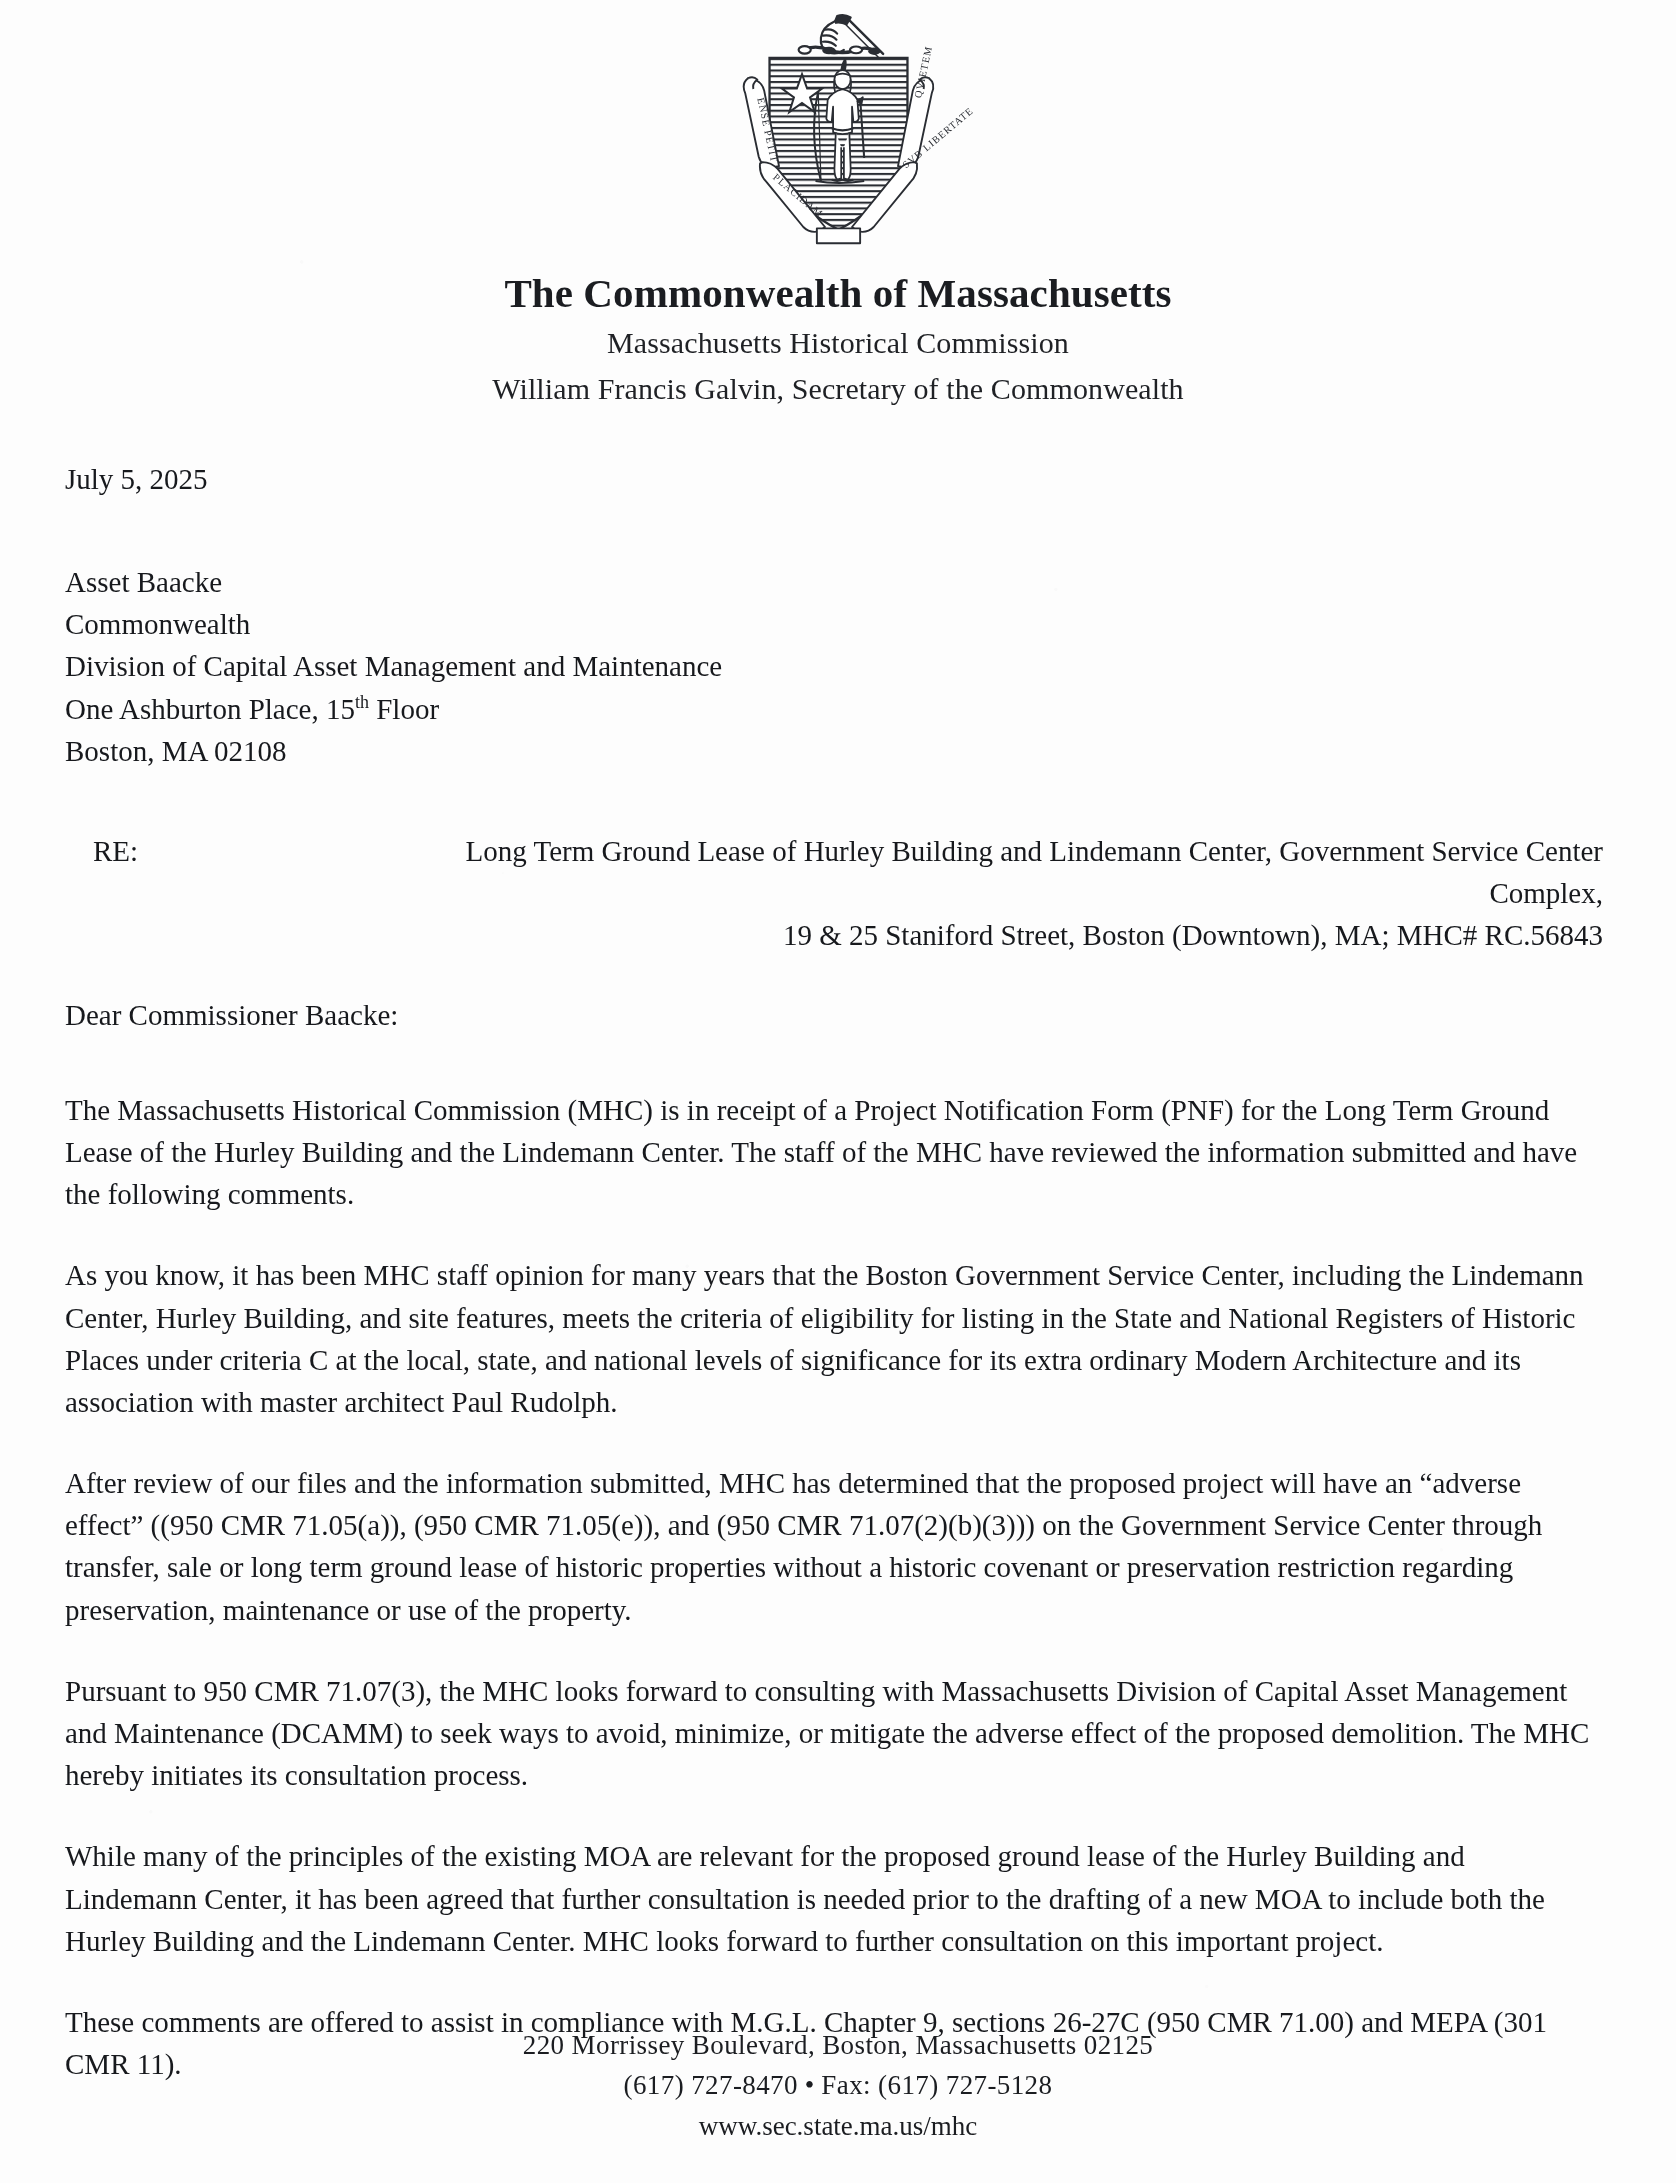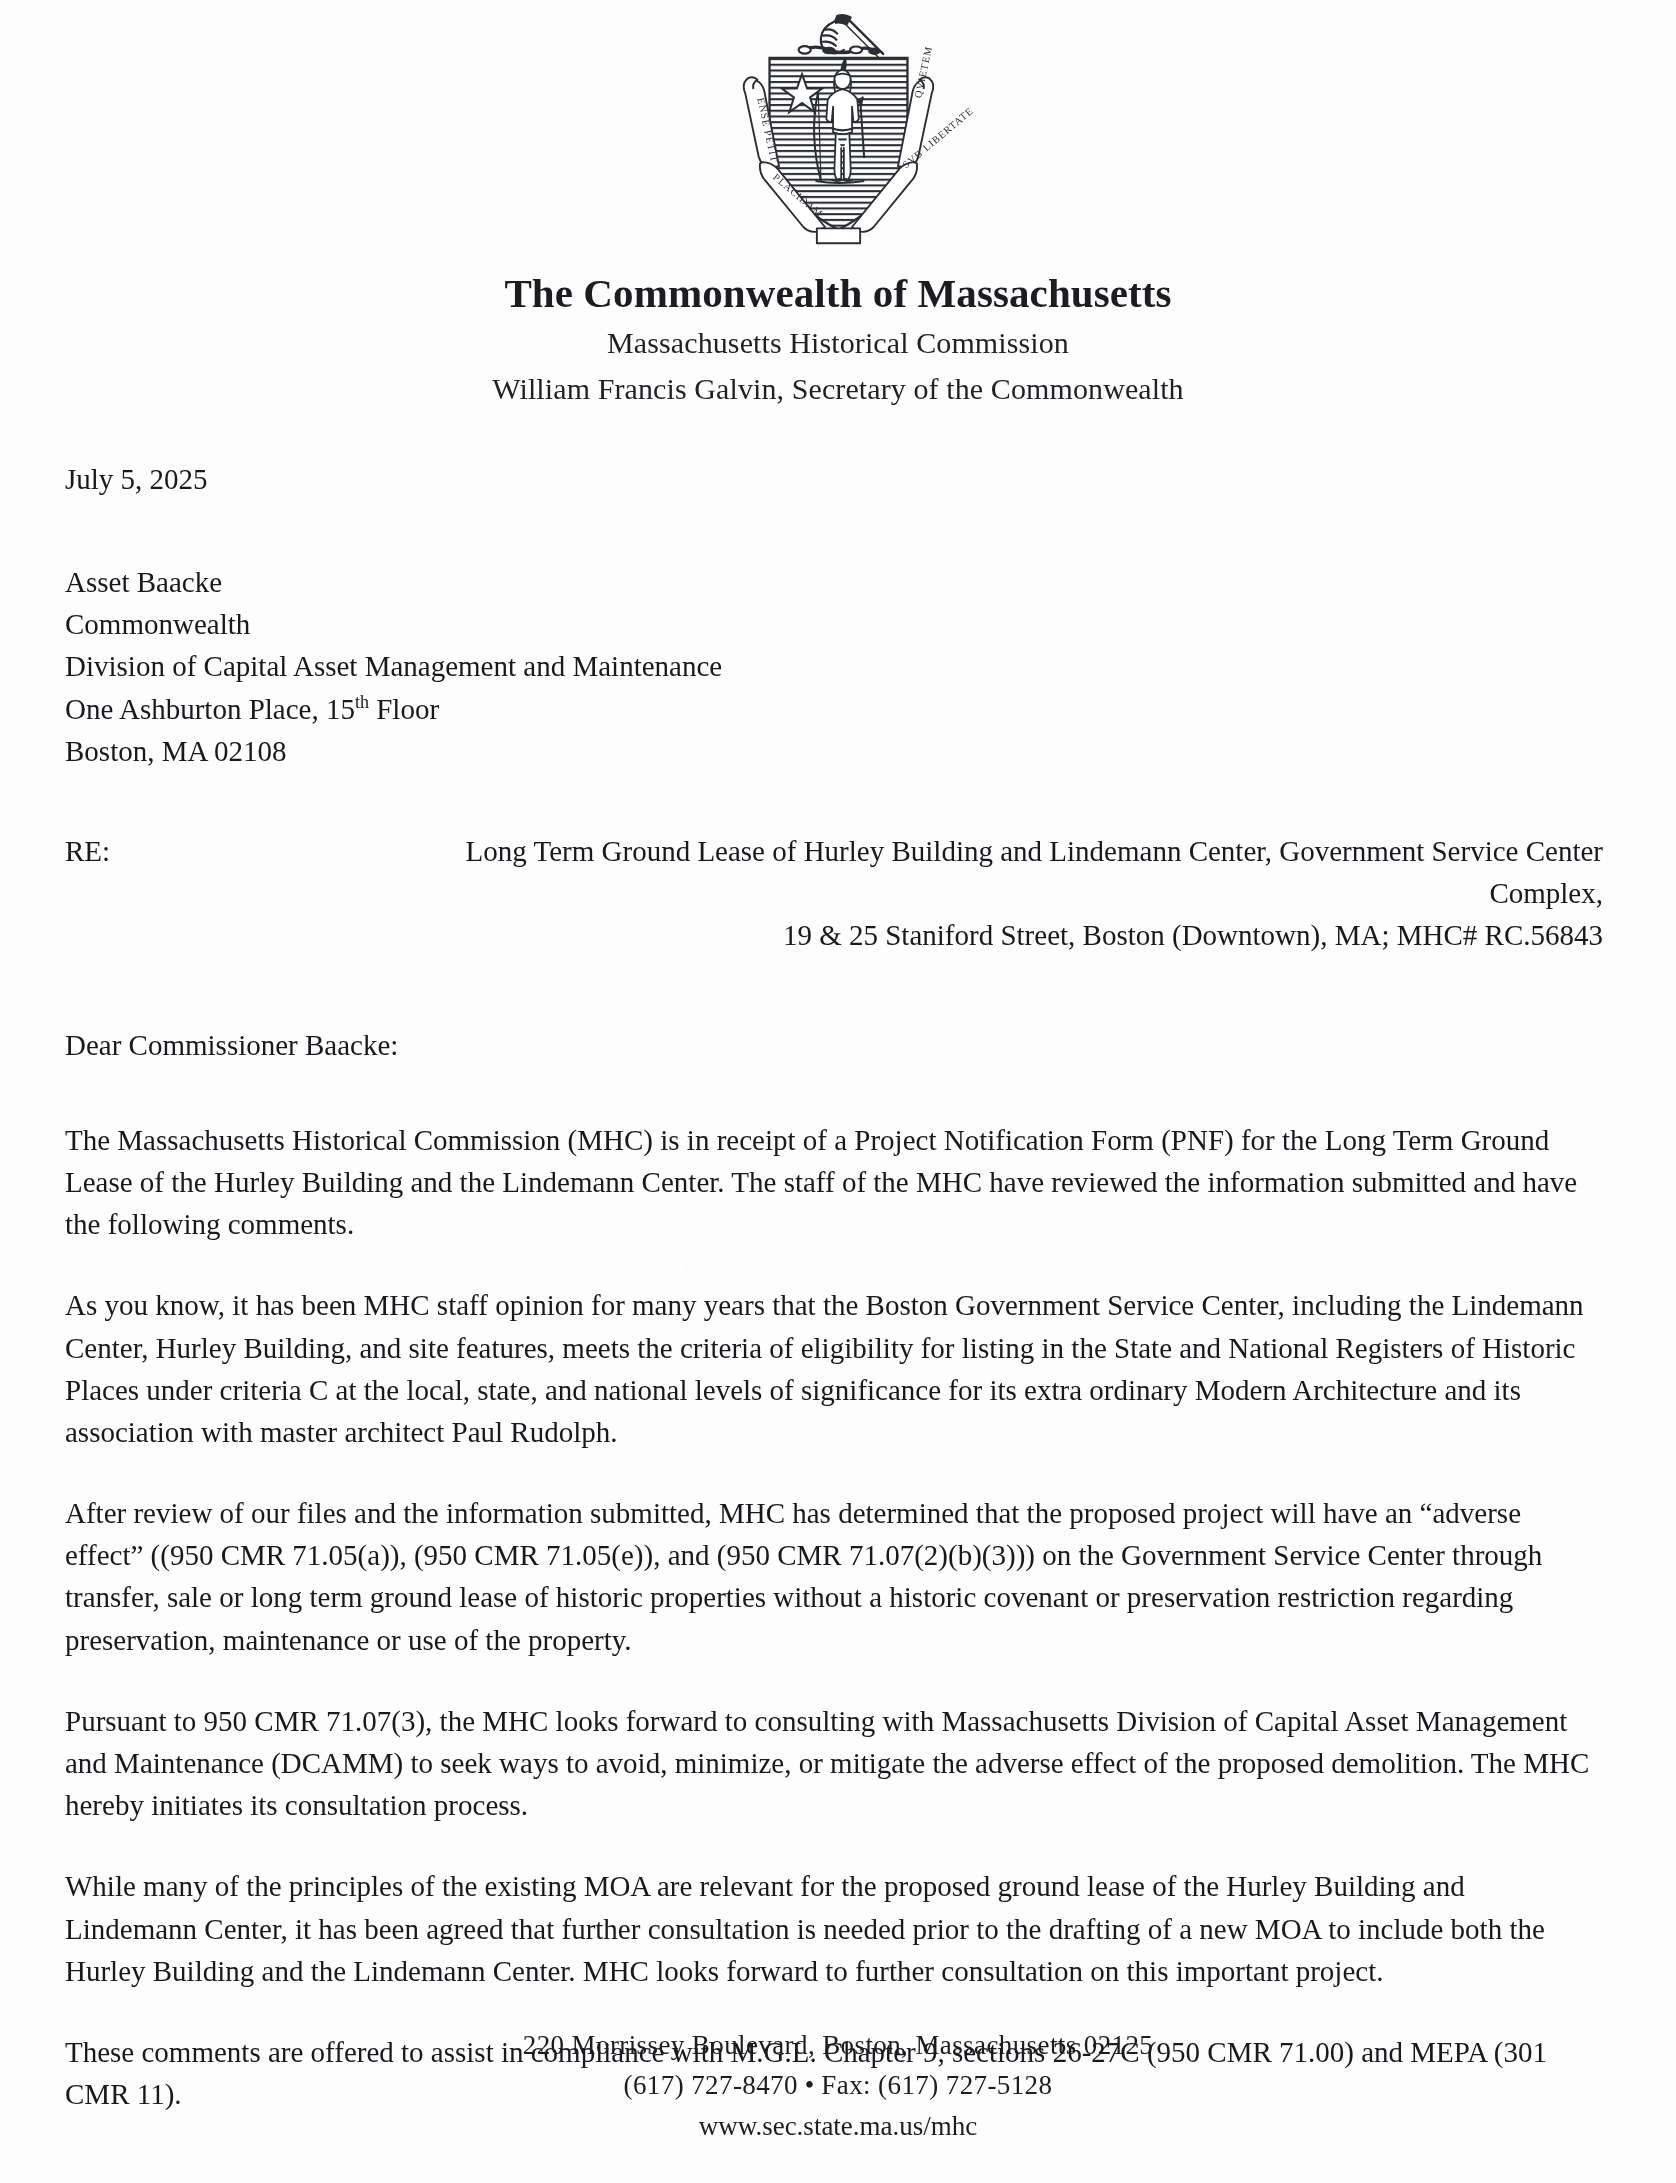--- a/index.html
+++ b/index.html
@@ -82,25 +82,26 @@
   
   .re-block {
     margin-top: 58px;
     display: flex;
     align-items: flex-start;
   }
   .re-label {
     flex: 0 0 auto;
     width: 73px;
     white-space: nowrap;
+    text-align: right;
   }
   .re-lines { flex: 1 1 auto; text-align: right; }
   .re-lines div { }
 
-  .salutation { margin-top: 67px; }
+  .salutation { margin-top: 37px; }
 
   .para {
     margin-top: 39px;
     text-align: left;
   }
   .para.first-para { margin-top: 53px; }
 
   
   .footer {
     position: absolute;

